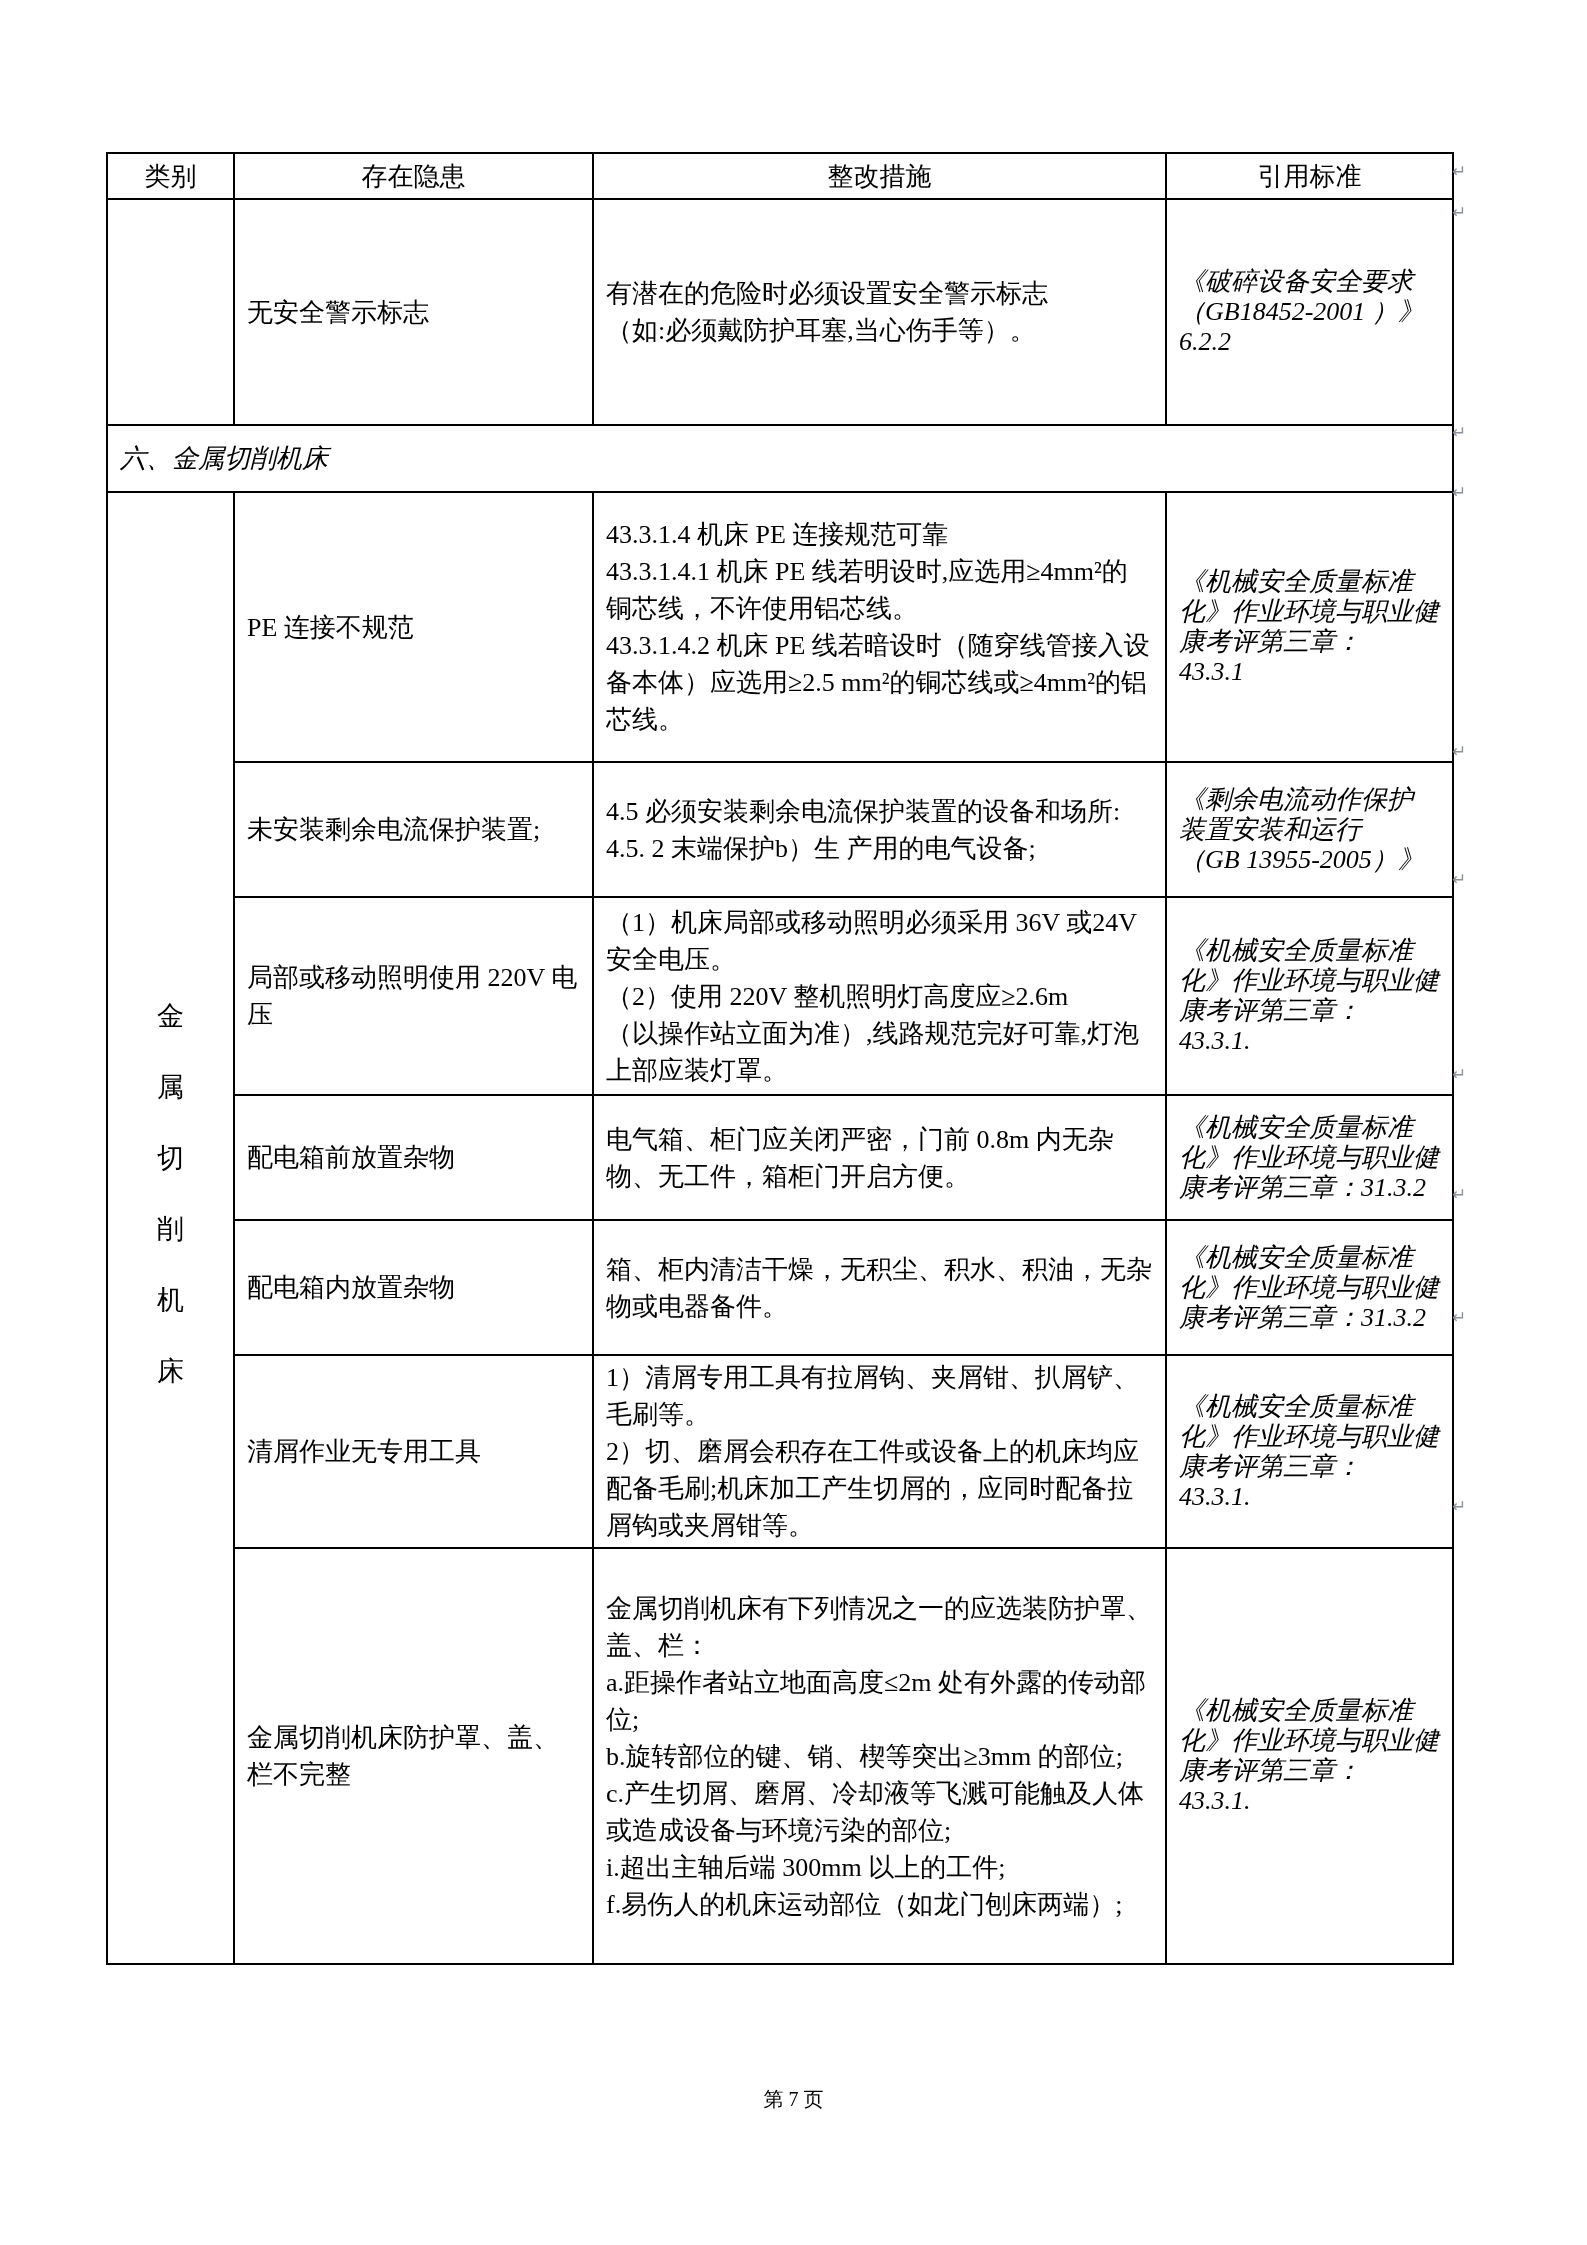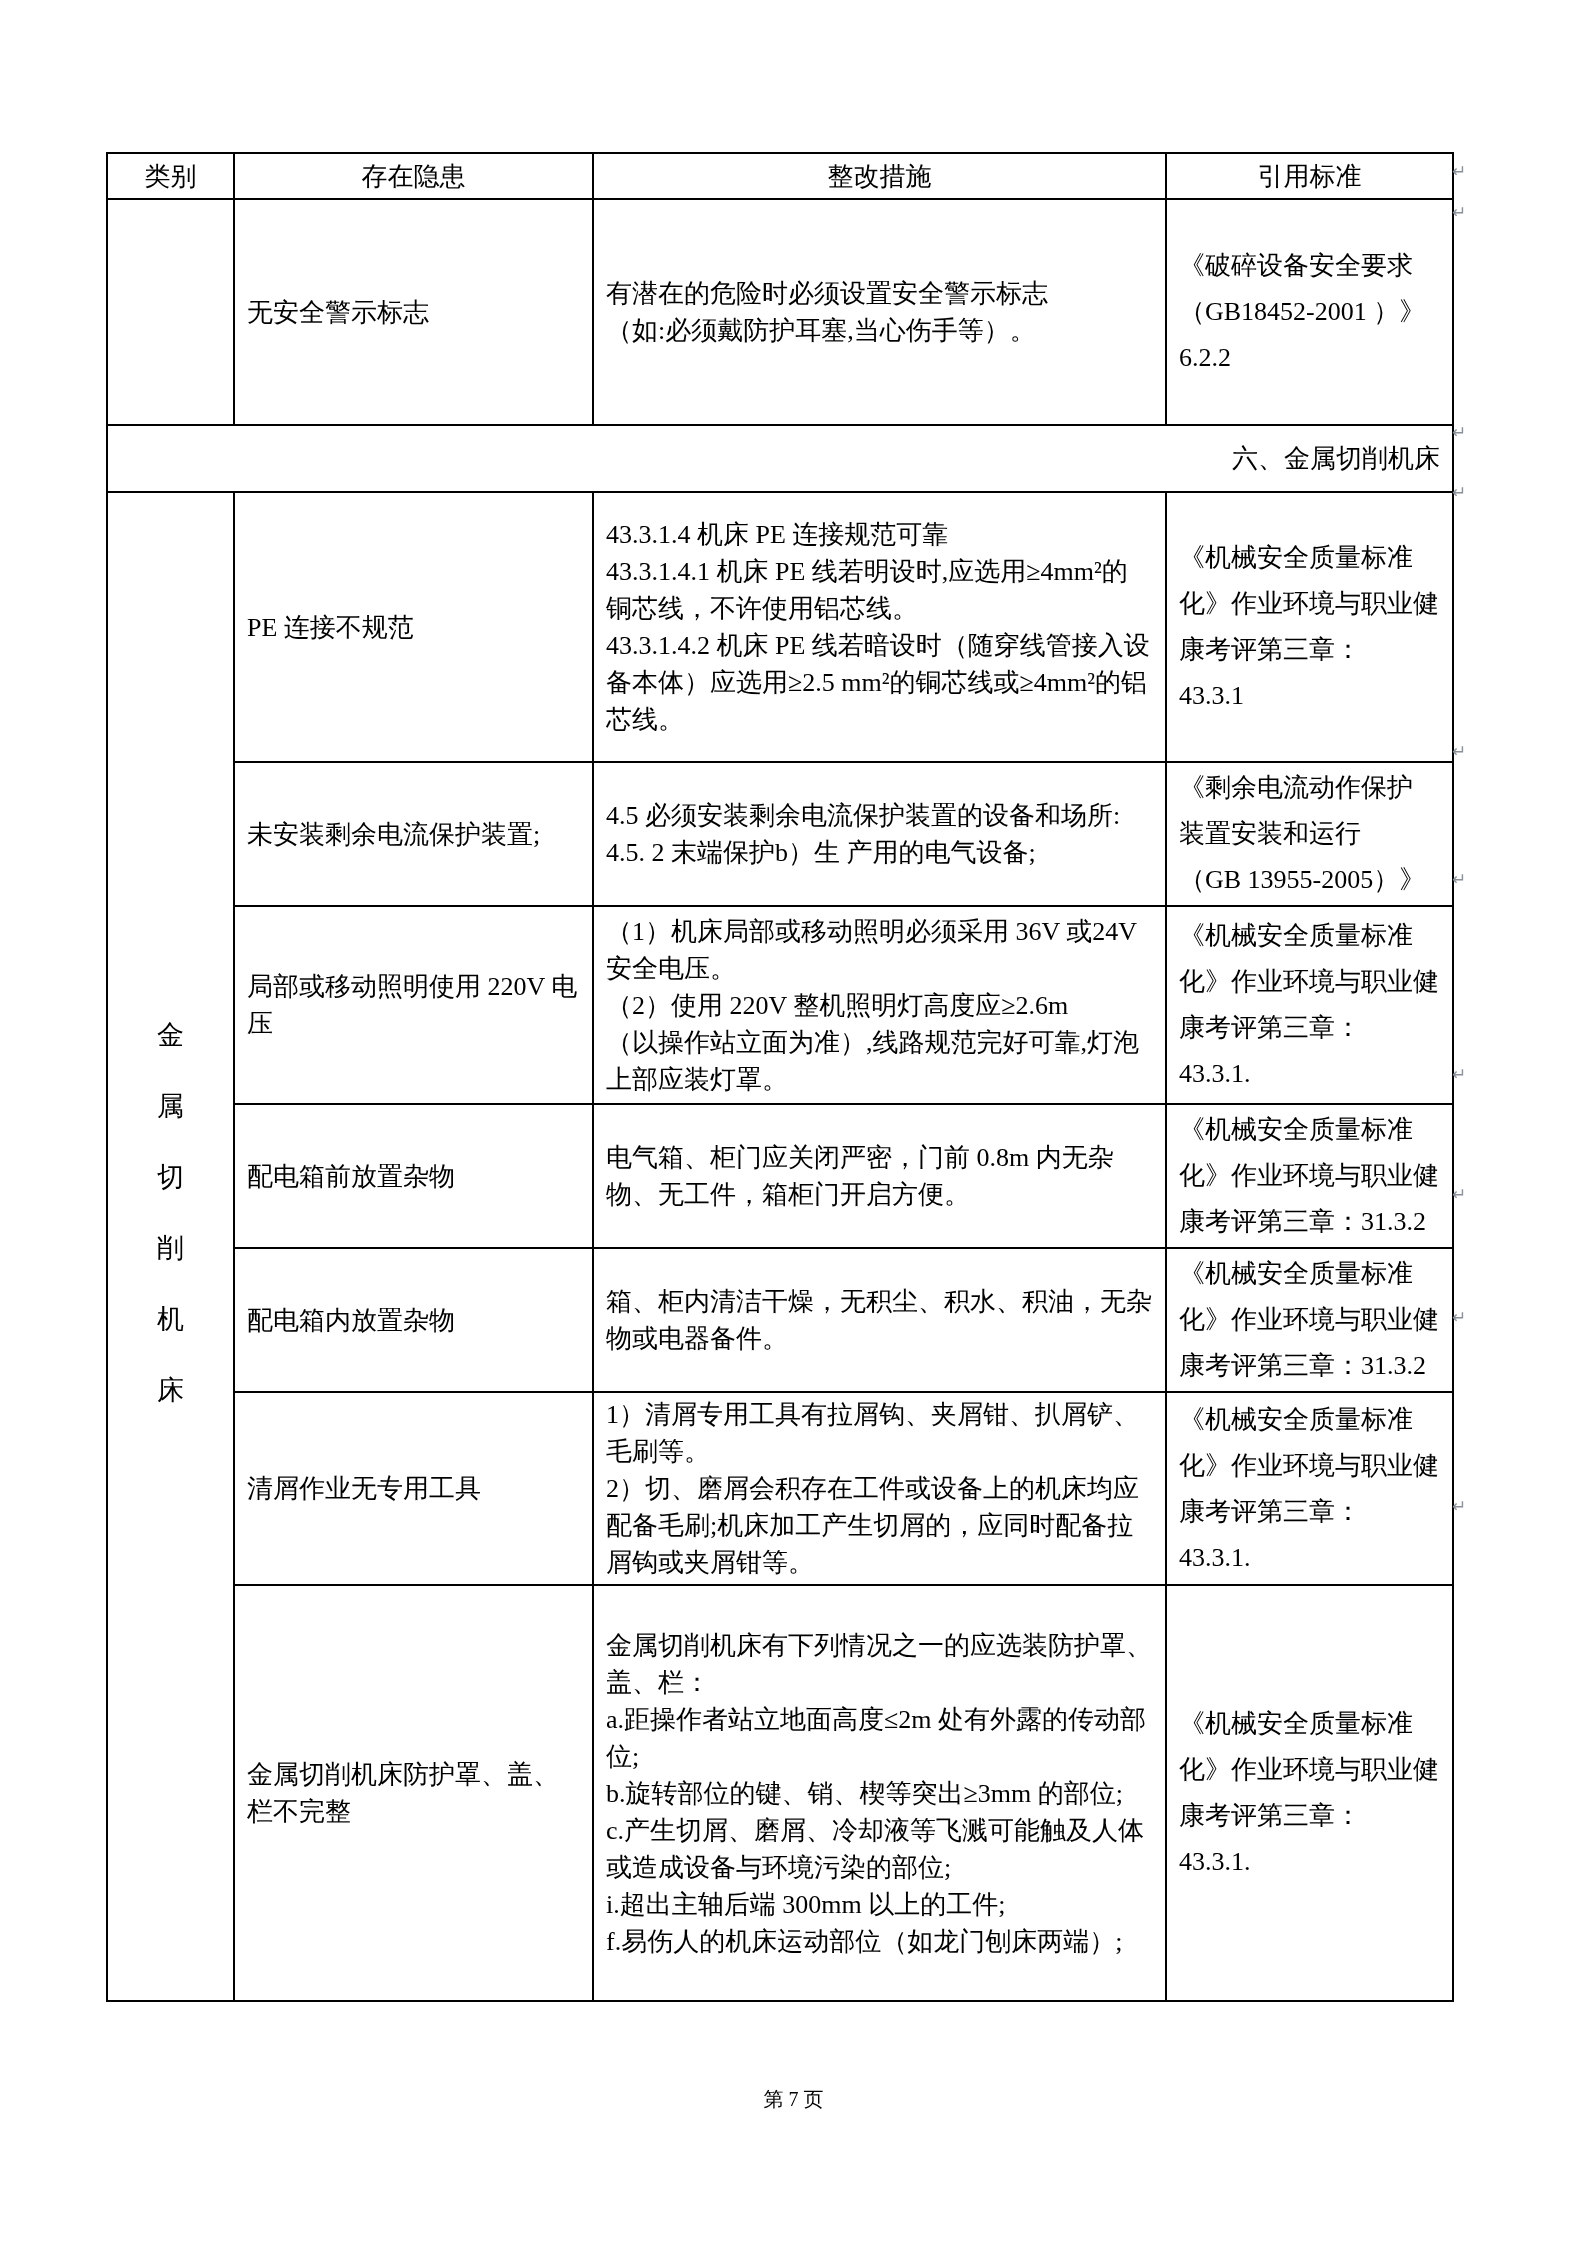--- a/index.html
+++ b/index.html
@@ -27,30 +27,32 @@
     vertical-align: middle;
     padding: 2px 12px;
     white-space: pre-wrap;
     overflow-wrap: break-word;
   }
   .doc-table td.header-cell {
     text-align: center;
     padding: 2px 4px;
   }
   .doc-table td.section-cell {
-    text-align: right;
+    text-align: left;
+    font-style: italic;
   }
   .doc-table td.category-cell {
     text-align: center;
     line-height: 71px;
     font-size: 27px;
     padding-bottom: 70px;
   }
   .doc-table td.standard-cell {
-    line-height: 46px;
+    line-height: 30px;
+    font-style: italic;
   }
   tr.r-header   td { height: 40px; border-radius: 6px; }
   tr.r-presec   td { height: 220px; }
   tr.r-section  td { height: 61px; }
   tr.r-pe       td { height: 264px; }
   tr.r-rcd      td { height: 129px; }
   tr.r-light    td { height: 192px; }
   tr.r-boxfront td { height: 119px; }
   tr.r-boxin    td { height: 129px; }
   tr.r-chip     td { height: 187px; }

